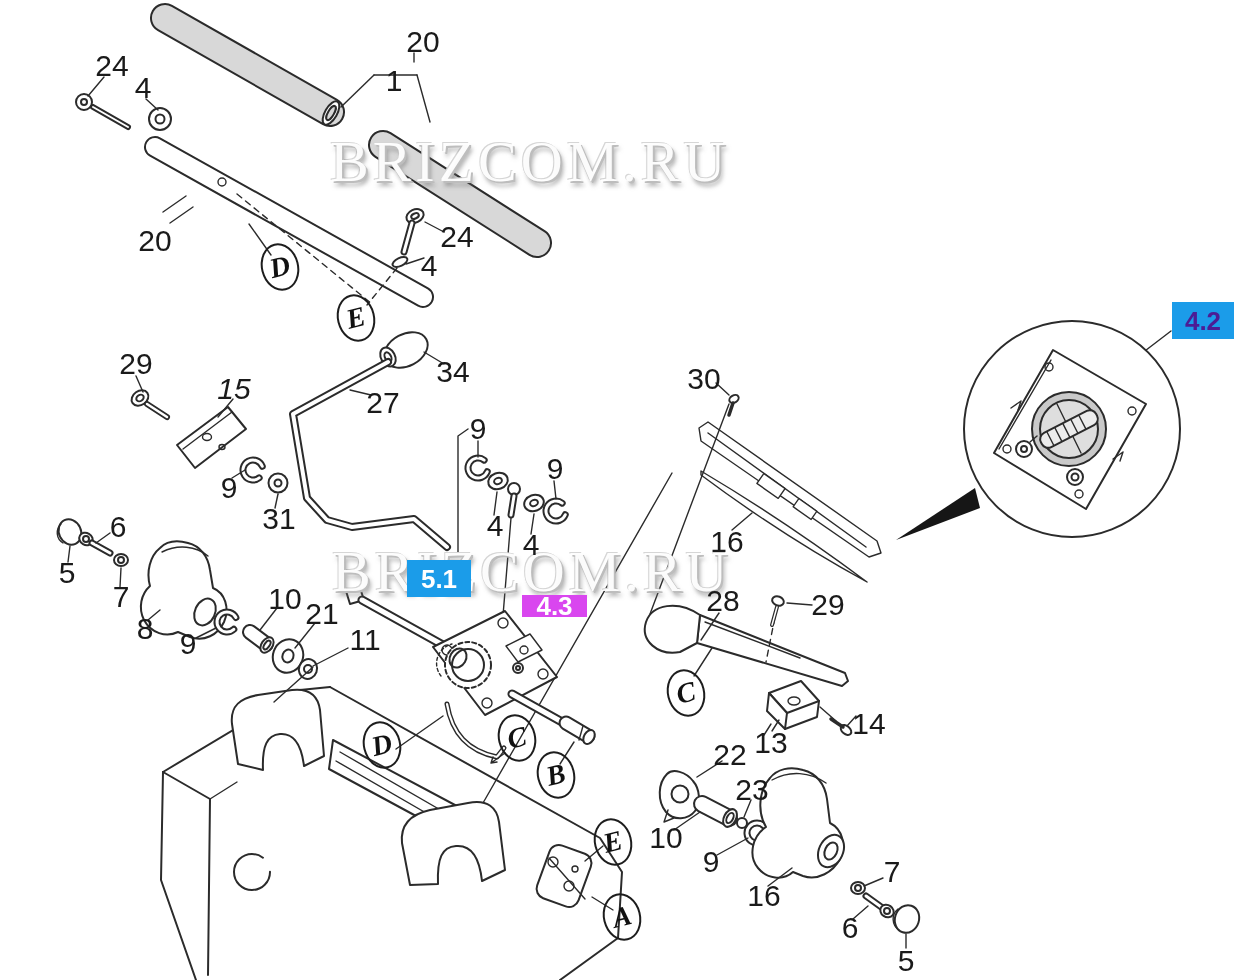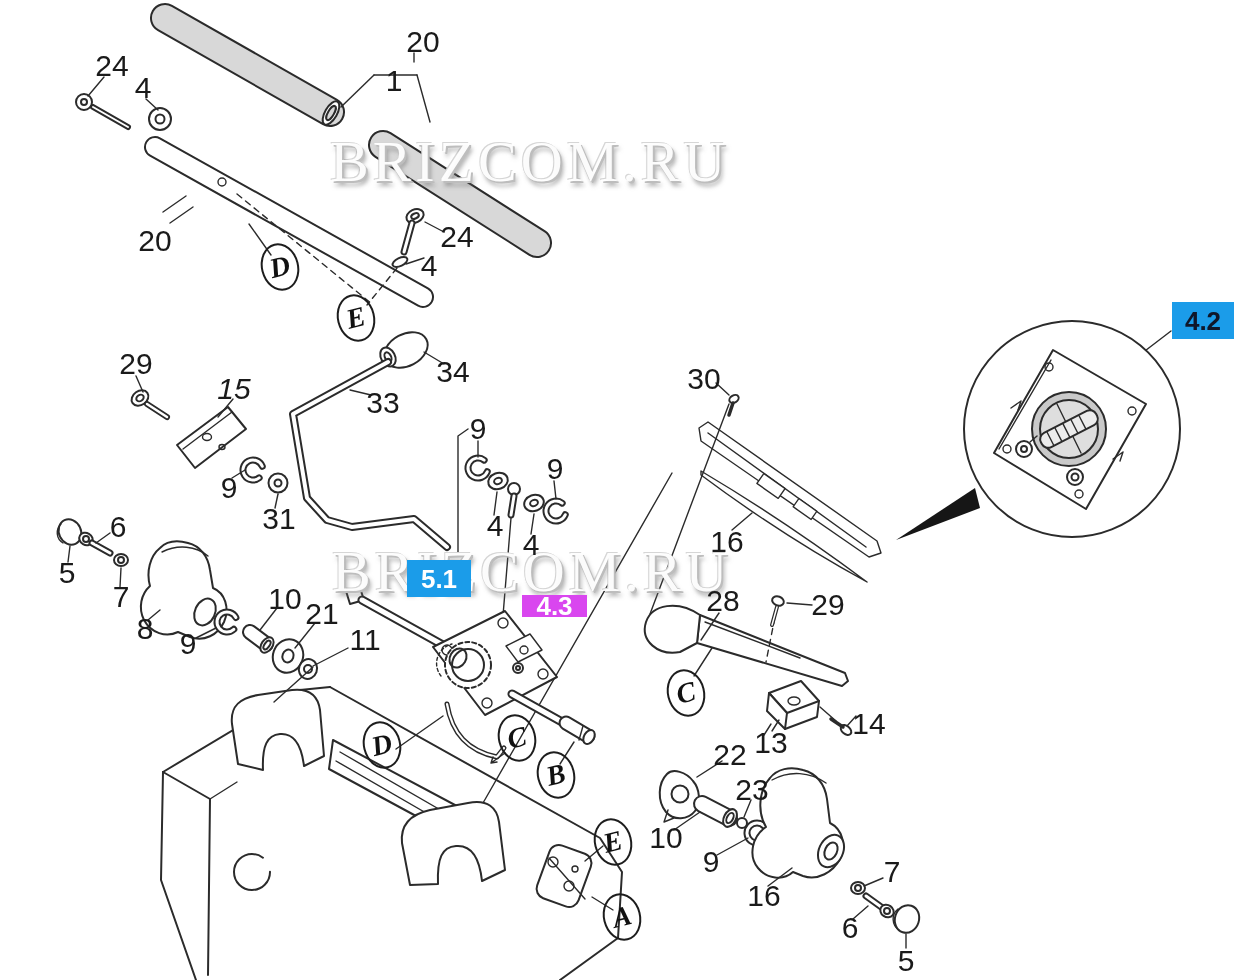--- a/index.html
+++ b/index.html
@@ -410,21 +410,21 @@
       <div class="plabel" style="left: 112px; top: 66px;">24</div>
       <div class="plabel" style="left: 143px; top: 88px;">4</div>
       <div class="plabel" style="left: 423px; top: 42px;">20</div>
       <div class="plabel" style="left: 394px; top: 81px;">1</div>
       <div class="plabel" style="left: 155px; top: 241px;">20</div>
       <div class="plabel" style="left: 457px; top: 237px;">24</div>
       <div class="plabel" style="left: 429px; top: 266px;">4</div>
       <div class="plabel" style="left: 136px; top: 364px;">29</div>
       <div class="plabel" style="left: 234px; top: 389px; font-style: italic;">15</div>
       <div class="plabel" style="left: 453px; top: 372px;">34</div>
-      <div class="plabel" style="left: 383px; top: 403px;">33</div>
+      <div class="plabel" style="left: 383px; top: 403px;">27</div>
       <div class="plabel" style="left: 229px; top: 488px;">9</div>
       <div class="plabel" style="left: 279px; top: 519px; text-align: right;">31</div>
       <div class="plabel" style="left: 478px; top: 429px;">9</div>
       <div class="plabel" style="left: 495px; top: 526px;">4</div>
       <div class="plabel" style="left: 555px; top: 469px;">9</div>
       <div class="plabel" style="left: 531px; top: 545px;">4</div>
       <div class="plabel" style="left: 704px; top: 379px;">30</div>
       <div class="plabel" style="left: 727px; top: 542px;">16</div>
       <div class="plabel" style="left: 118px; top: 527px;">6</div>
       <div class="plabel" style="left: 67px; top: 573px;">5</div>
@@ -467,18 +467,18 @@
         <span>C</span>
       </div>
       <div class="oval" style="left: 613px; top: 842px;">
         <span>E</span>
       </div>
       <div class="oval" style="left: 622px; top: 917px;">
         <span>A</span>
       </div>
     </div>
 <div id="section-layer">
-      <div class="slabel" style="left: 1172px; top: 302px; width: 62px; height: 37px; background: rgb(27, 156, 233); color: #0f172a;">4.2</div>
+      <div class="slabel" style="left: 1172px; top: 302px; width: 62px; height: 37px; background: rgb(27, 156, 233); color: #4c1d95;">4.2</div>
       <div class="slabel" style="left: 407px; top: 560px; width: 64px; height: 37px; background: rgb(27, 156, 233); color: rgb(255, 255, 255);">5.1</div>
       <div class="slabel" style="left: 522px; top: 595px; width: 65px; height: 22px; background: #d946ef; color: rgb(255, 255, 255);">4.3</div>
     </div>
 
 </div>
 
 </body></html>

